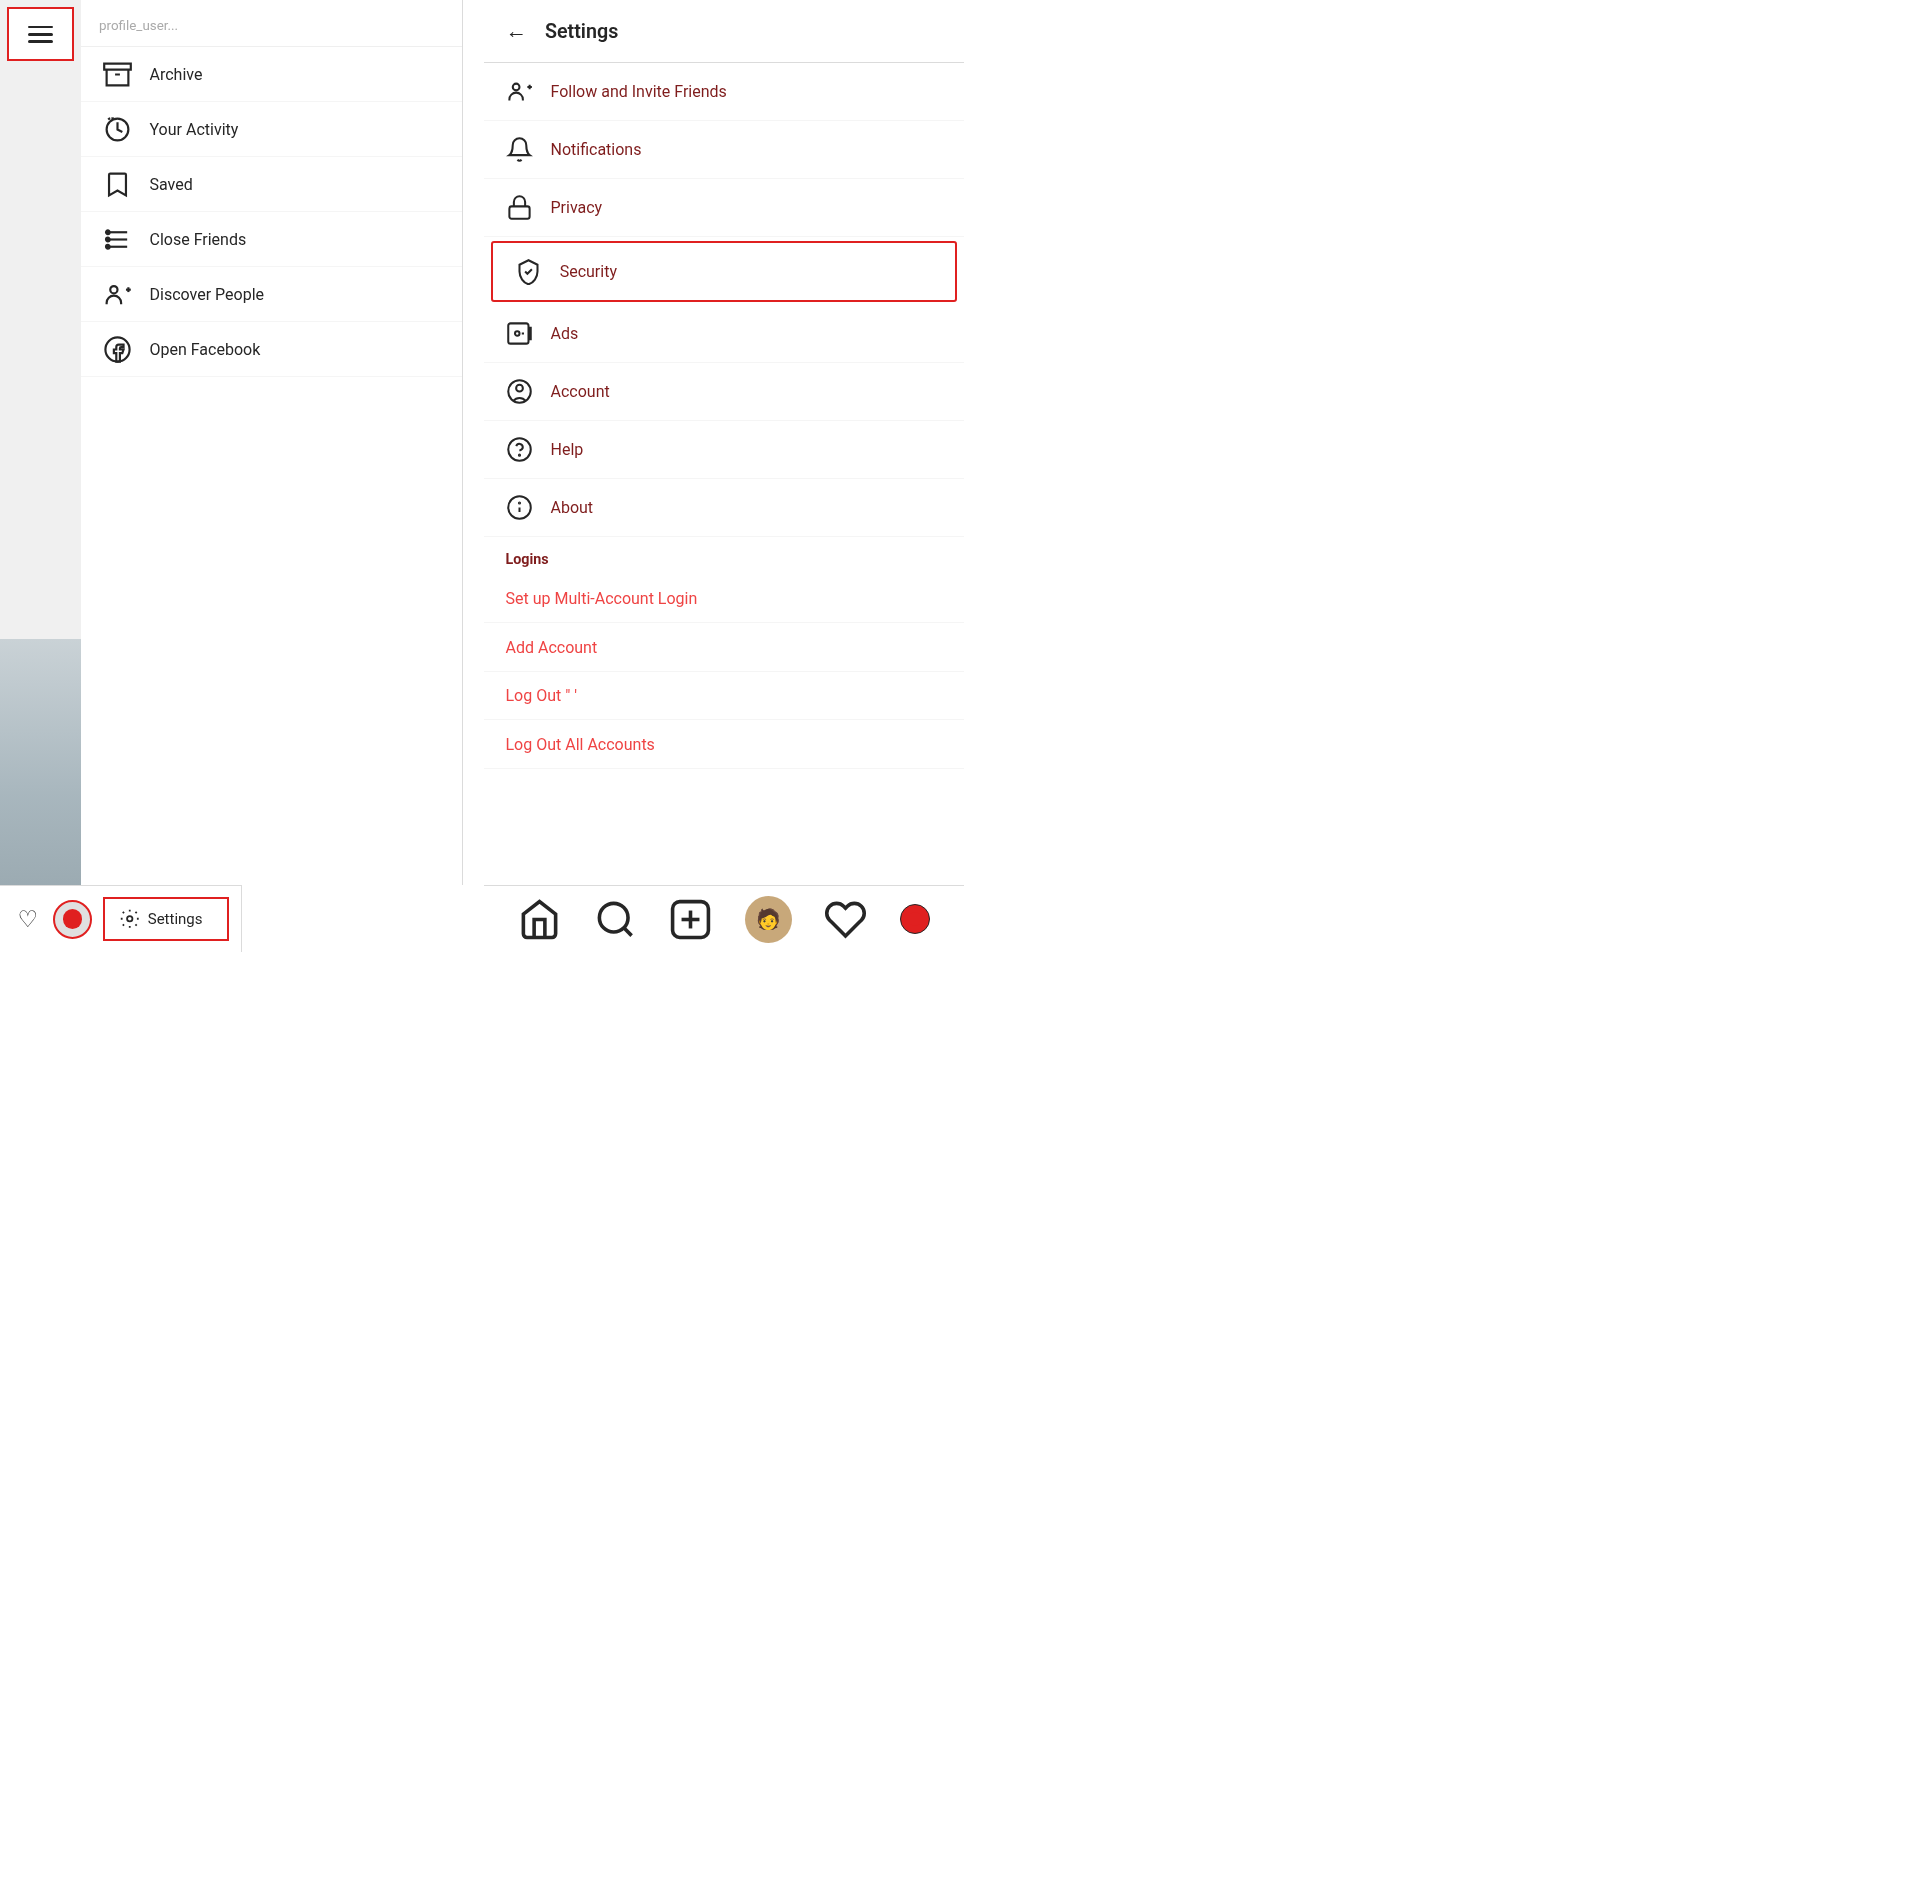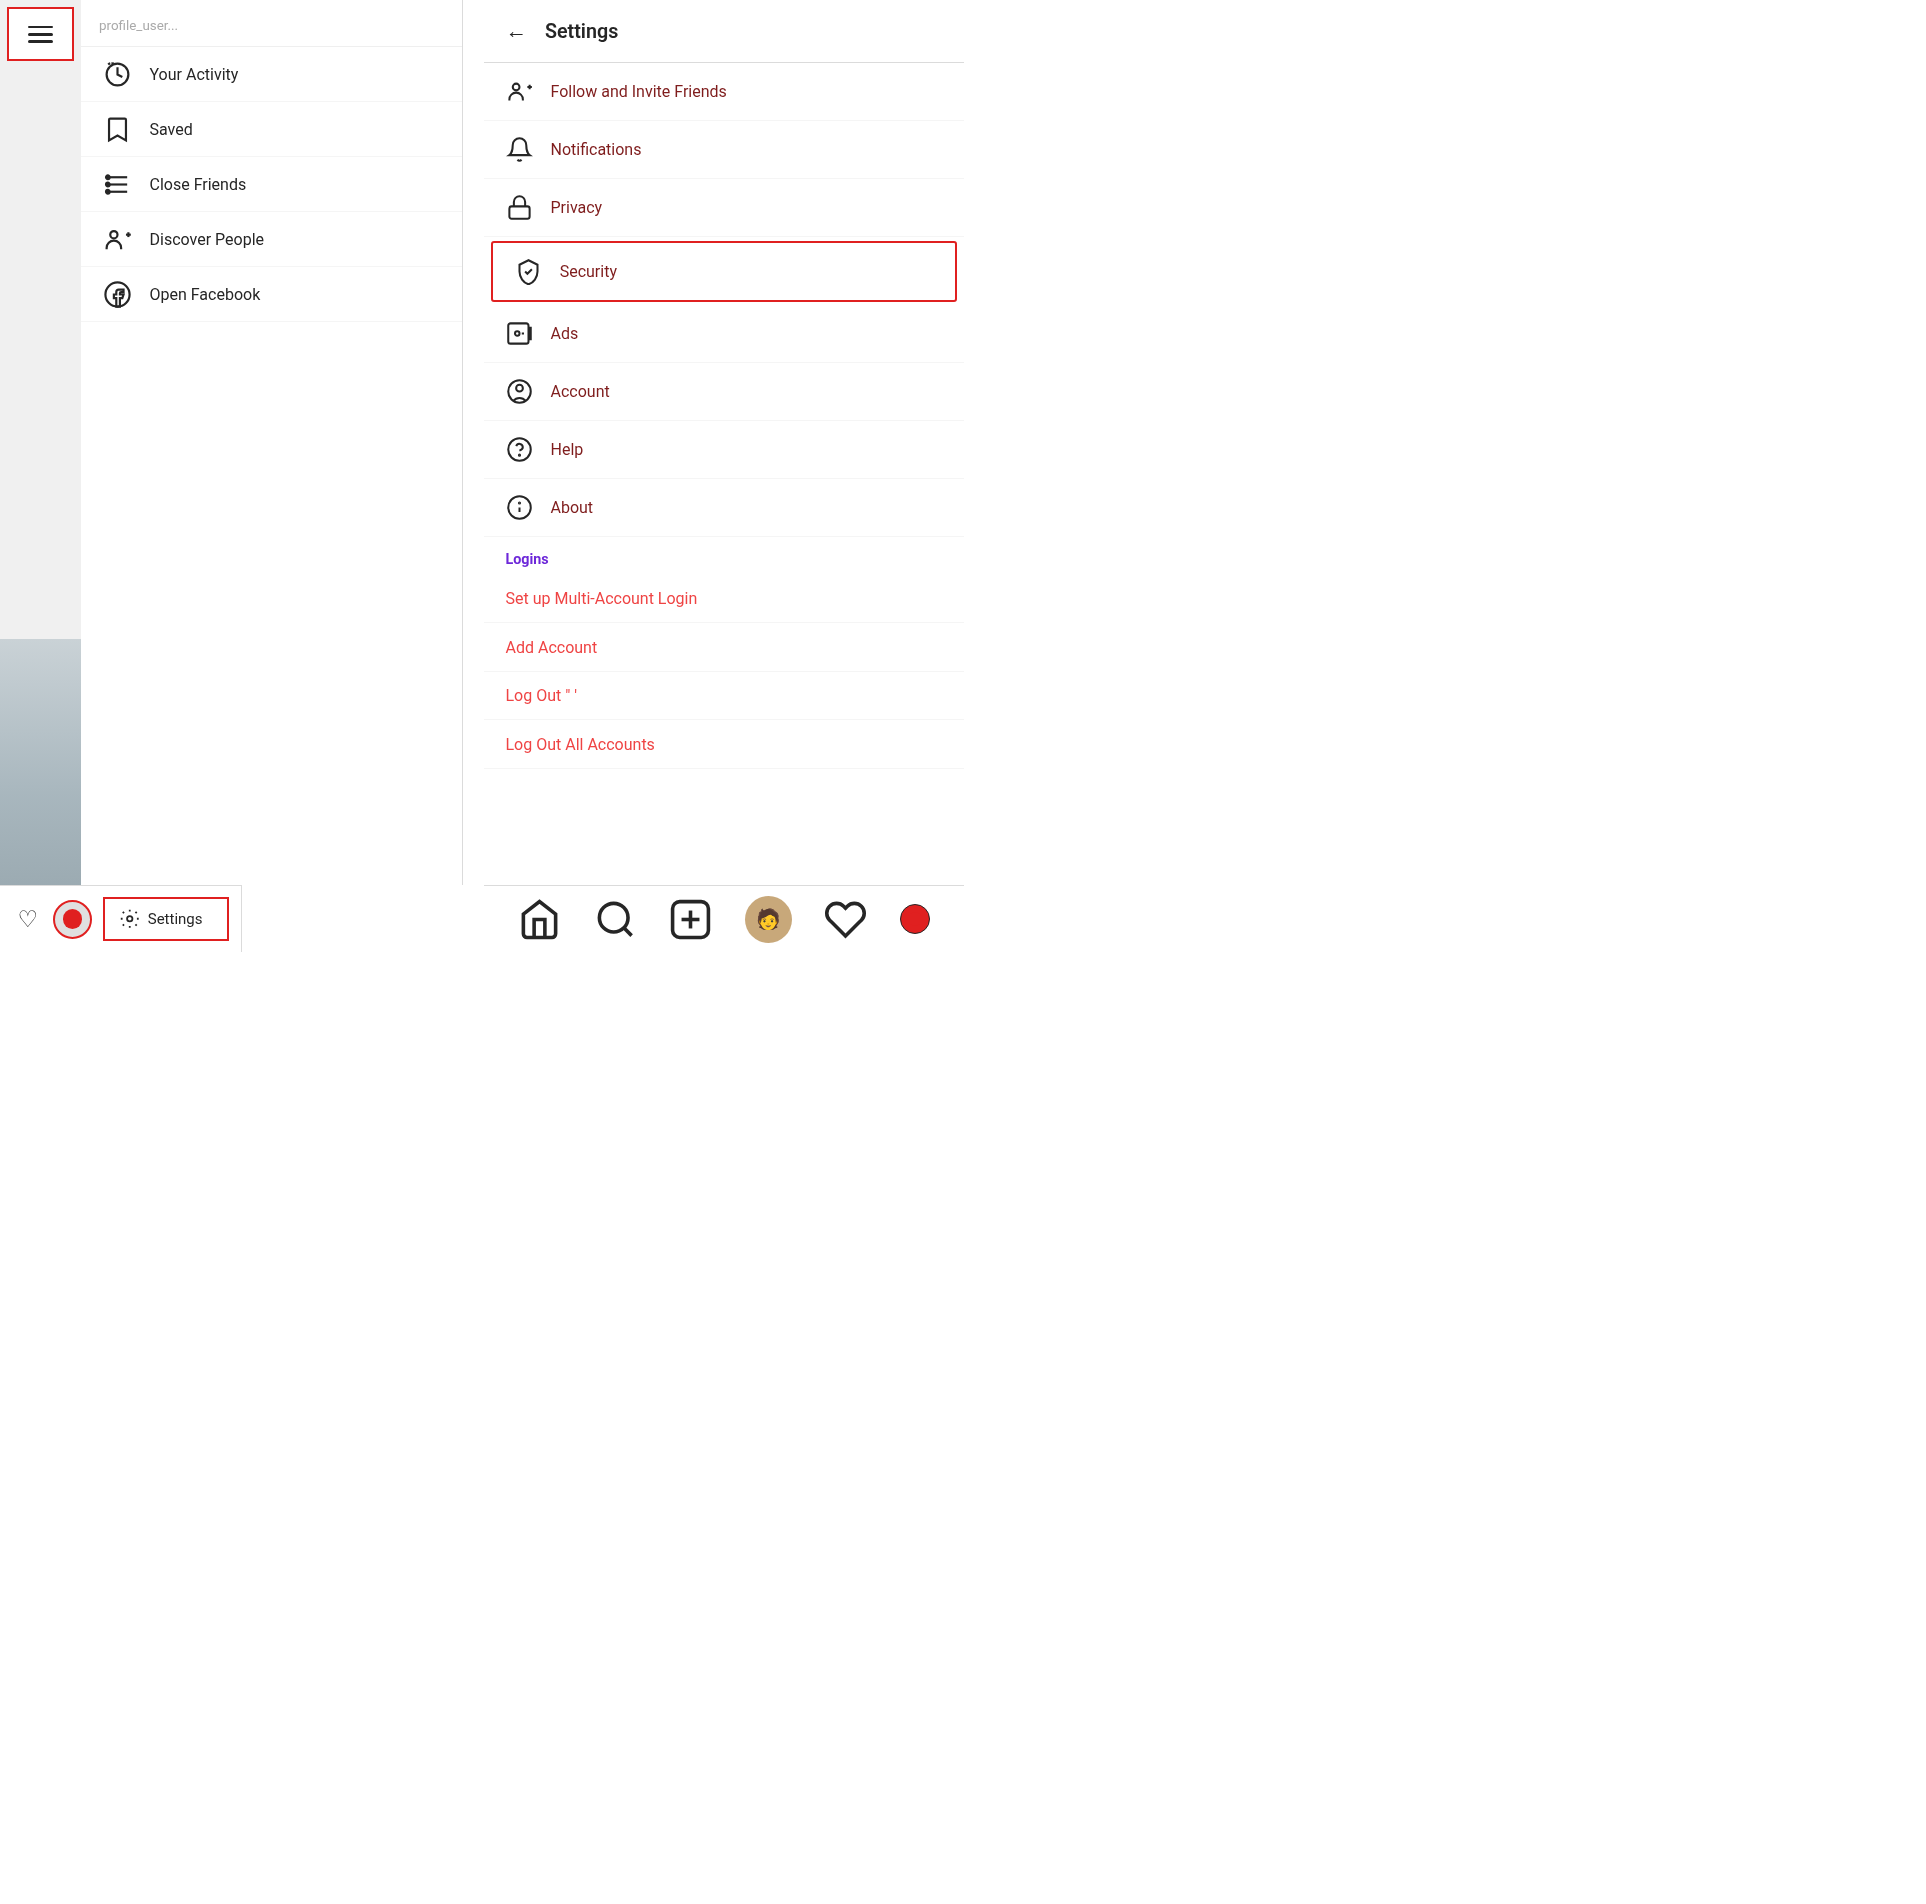--- a/index.html
+++ b/index.html
@@ -270,21 +270,21 @@
       border: 2.7px solid #e02020;
       margin: 3.6px 7.2px;
       border-radius: 3px;
     }
 
     
     .section-heading {
       padding: 14.3px 21.5px 7.2px;
       font-size: 14.3px;
       font-weight: 700;
-      color: #6d28d9;
+      color: #7f1d1d;
     }
 
     
     .link-item {
       padding: 14.3px 21.5px;
       font-size: 16px;
       color: #ef4444;
       cursor: pointer;
       border-bottom: 0.4px solid #f5f5f5;
     }
@@ -349,20 +349,28 @@
       <span>Settings</span>
     </div>
   </div>
 </div>
 
 <div class="middle-panel">
   <div class="profile-header">
     <span>profile_user...</span>
   </div>
 
+  <div class="menu-item">
+    <div class="menu-item-icon">
+      <svg viewBox="0 0 24 24" fill="none" stroke="#262626" stroke-width="1.8">
+        <path d="M21 8v13H3V8M1 3h22v5H1zM10 12h4"></path>
+      </svg>
+    </div>
+    <span class="menu-item-label">Archive</span>
+  </div>
 
   <div class="menu-item">
     <div class="menu-item-icon">
       <svg viewBox="0 0 24 24" fill="none" stroke="#262626" stroke-width="1.8">
         <circle cx="12" cy="12" r="9"></circle>
         <path d="M12 6v6l4 2"></path>
         <path d="M9 3 Q6 2 4 4" stroke-dasharray="2,1"></path>
       </svg>
     </div>
     <span class="menu-item-label">Your Activity</span>

